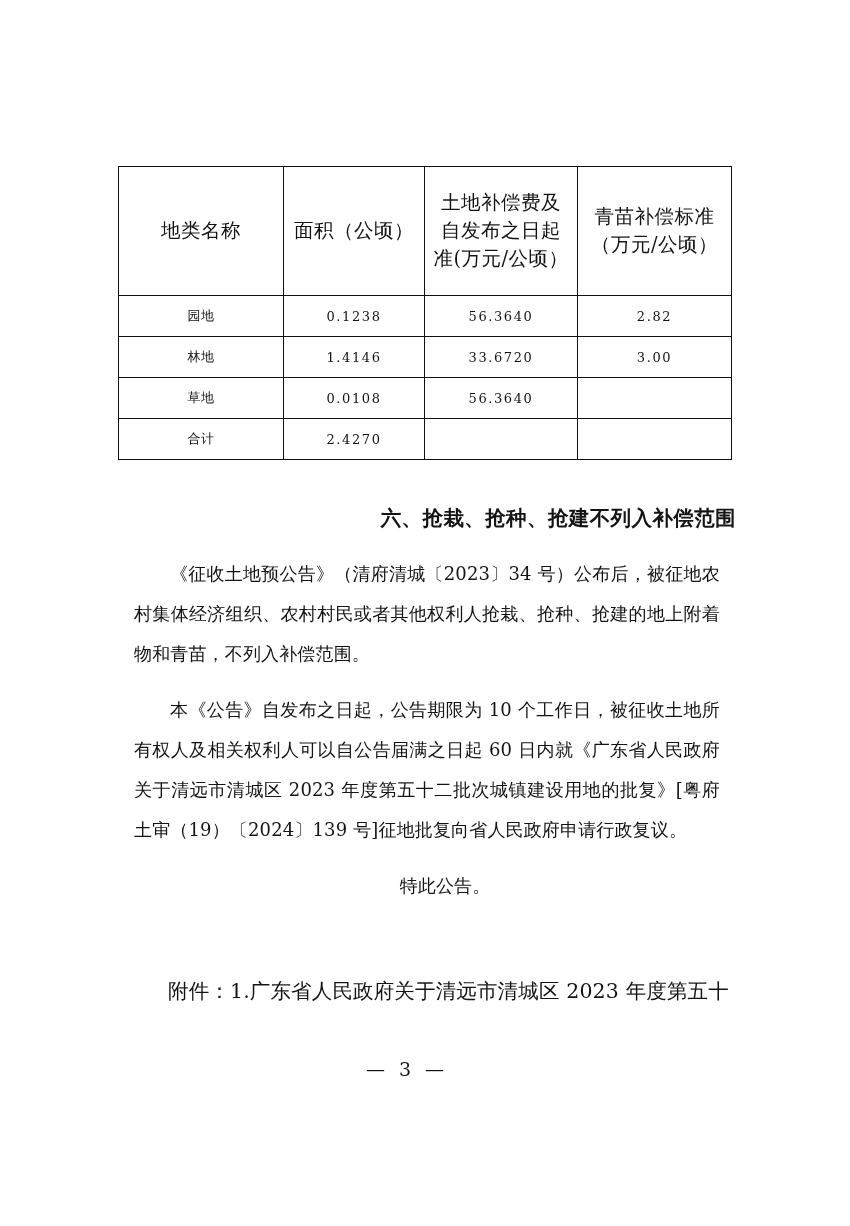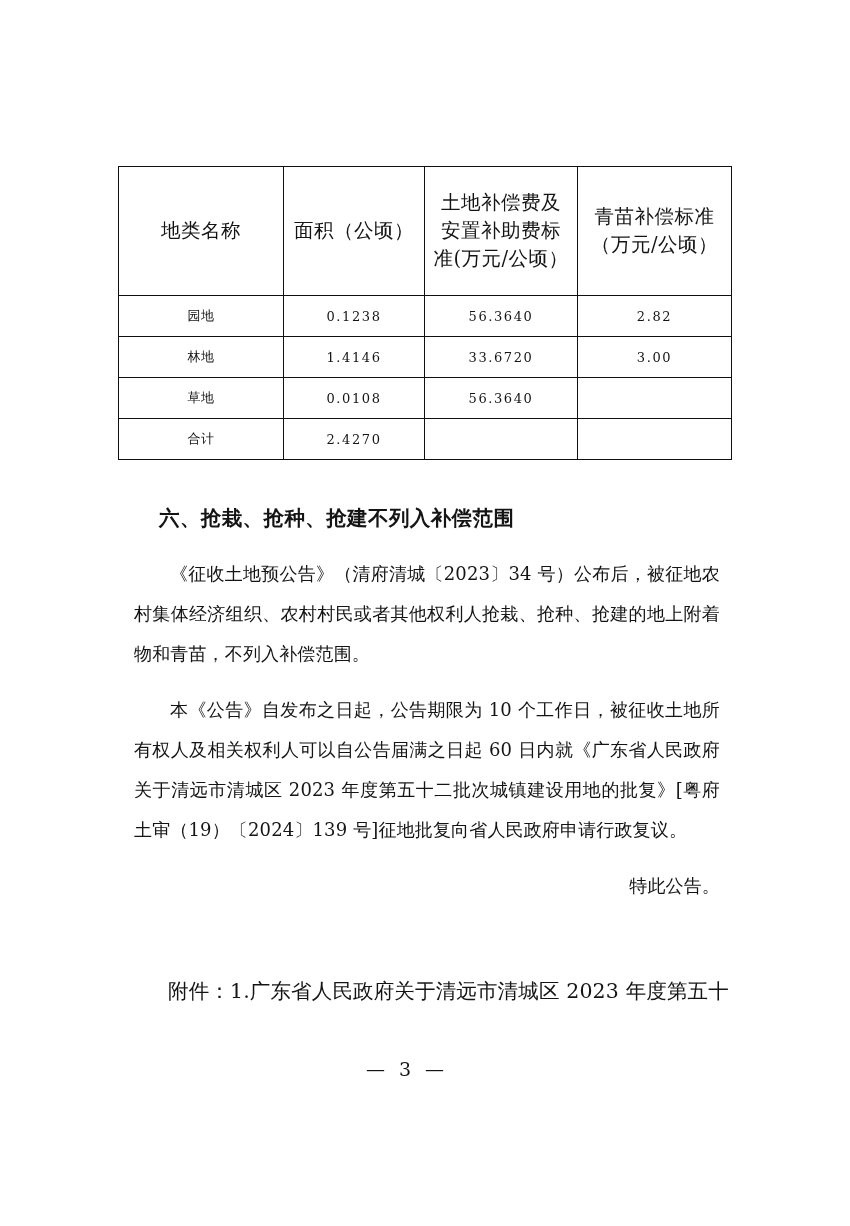--- a/index.html
+++ b/index.html
@@ -78,34 +78,35 @@
   }
   .heading {
     font-size: 20.5px;
     font-weight: bold;
     line-height: 40px;
     margin: 0;
     padding: 0;
     text-indent: 2em;
     letter-spacing: 0.4px;
     font-family: "DejaVu Sans", "Liberation Sans", sans-serif;
+    text-align: right;
   }
   .para {
     font-size: 18px;
     line-height: 40px;
     margin: 16px;
     padding: 0;
     text-indent: 2em;
     text-align: justify;
     text-justify: inter-ideograph;
     letter-spacing: 0.15px;
     font-family: "DejaVu Serif", "Liberation Serif", serif;
   }
   .para.no-justify {
-    text-align: right;
+    text-align: center;
   }
   .spacer-line {
     height: 40px;
   }
   .attach {
     font-size: 20.5px;
     line-height: 40px;
     margin: 9px;
     padding: 0;
     text-indent: 2em;
@@ -145,21 +146,21 @@
     <thead>
       <tr>
         <th>
           <span class="hdr">地类名称</span>
         </th>
         <th>
           <span class="hdr">面积（公顷）</span>
         </th>
         <th>
           <span class="hdr">土地补偿费及</span>
-          <span class="hdr">安置补助费标</span>
+          <span class="hdr">自发布之日起</span>
           <span class="hdr">准(万元/公顷）</span>
         </th>
         <th>
           <span class="hdr">青苗补偿标准</span>
           <span class="hdr">（万元/公顷）</span>
         </th>
       </tr>
     </thead>
     <tbody>
       <tr>

